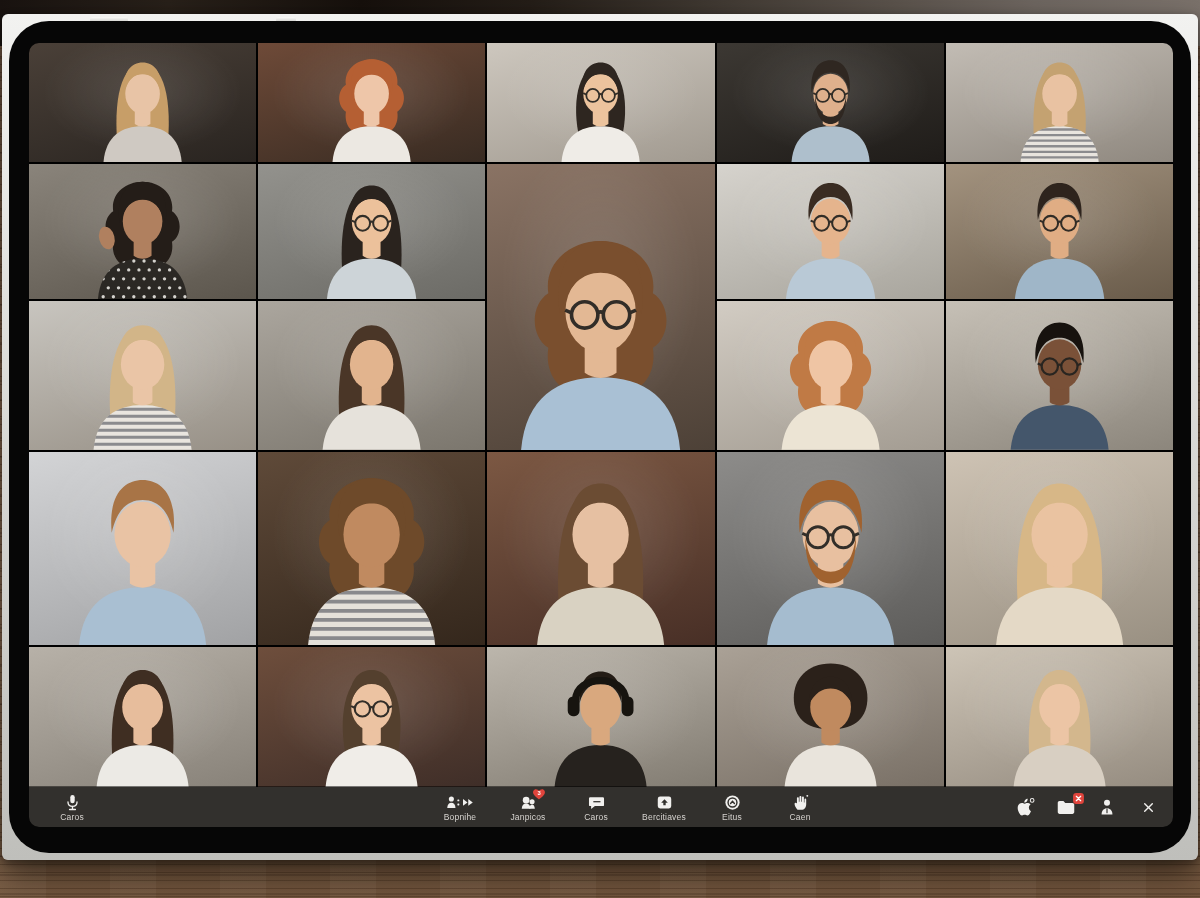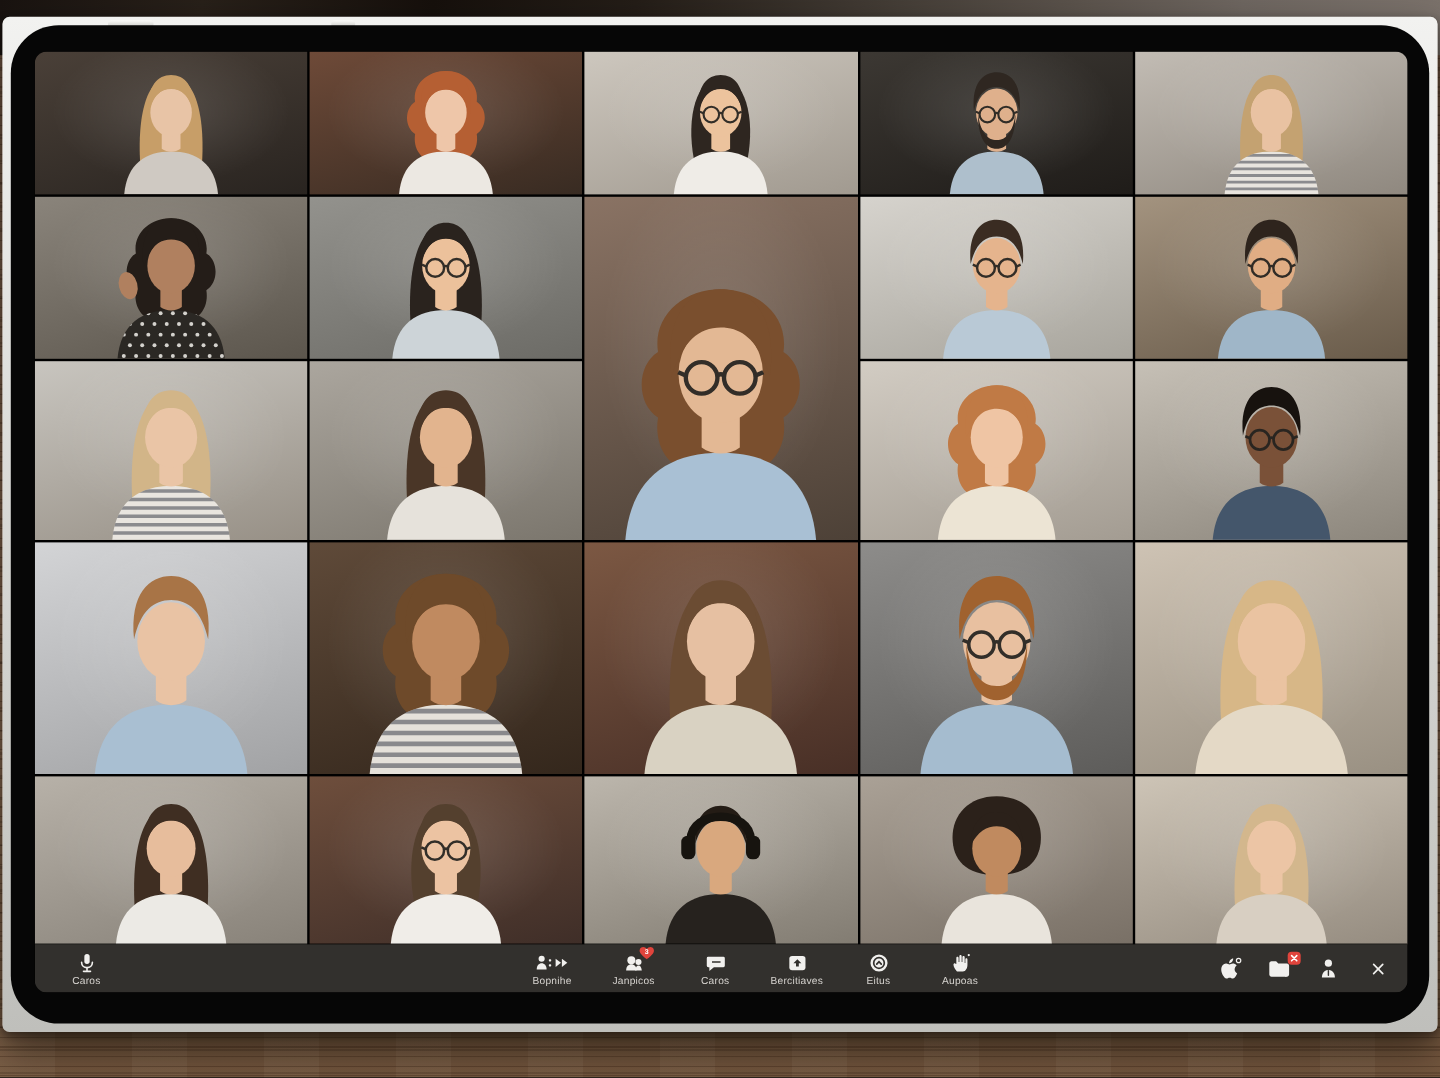--- a/index.html
+++ b/index.html
@@ -490,21 +490,21 @@
                 </span>
                 <span class="tb-label">Eitus</span>
               </div>
               <div class="tb-btn">
                 <span class="tb-icon">
                   <svg width="19" height="19" viewBox="0 0 24 24" fill="#f1f0ee">
       <path d="M8.2 21c-2.1-2.6-3.7-5.2-3.7-7.2 0-1 .9-1.7 1.7-1.3l1.3.6V6.6c0-.7.6-1.2 1.2-1.2s1.2.5 1.2 1.2V11h.8V4.9c0-.7.6-1.2 1.2-1.2s1.2.5 1.2 1.2V11h.8V5.7c0-.7.6-1.2 1.2-1.2s1.2.5 1.2 1.2V12h.7V8.2c0-.6.5-1.1 1.1-1.1s1.1.5 1.1 1.1v6c0 3.2-1.9 6.8-4.7 6.8z"></path>
       <circle cx="20.6" cy="3.6" r="1.2"></circle>
                   </svg>
                 </span>
-                <span class="tb-label">Aupoas</span>
+                <span class="tb-label">Caen</span>
               </div>
             </div>
           <div class="tb-group right" id="tb-right">
               <div class="tb-btn plain">
                 <span class="tb-icon">
                   <svg width="22" height="22" viewBox="0 0 24 24" fill="#f1f0ee">
       <path d="M16.2 12.8c0-2.2 1.8-3.3 1.9-3.4-1-1.5-2.6-1.7-3.2-1.8-1.4-.1-2.7.8-3.4.8-.7 0-1.8-.8-3-.8-1.5 0-2.9.9-3.7 2.3-1.6 2.8-.4 6.9 1.2 9.1.7 1.1 1.6 2.3 2.8 2.2 1.1 0 1.5-.7 2.9-.7s1.7.7 2.9.7c1.2 0 2-1.1 2.7-2.2.9-1.3 1.2-2.5 1.2-2.6 0 0-2.3-.9-2.3-3.6z"></path>
       <path d="M13.9 5.9c.6-.8 1.1-1.9 1-3-.9 0-2 .6-2.7 1.4-.6.7-1.1 1.8-1 2.9 1 .1 2.1-.5 2.7-1.3z"></path>
       <circle cx="19.8" cy="4.8" r="2" fill="none" stroke="#f1f0ee" stroke-width="1.1"></circle>
                   </svg>

